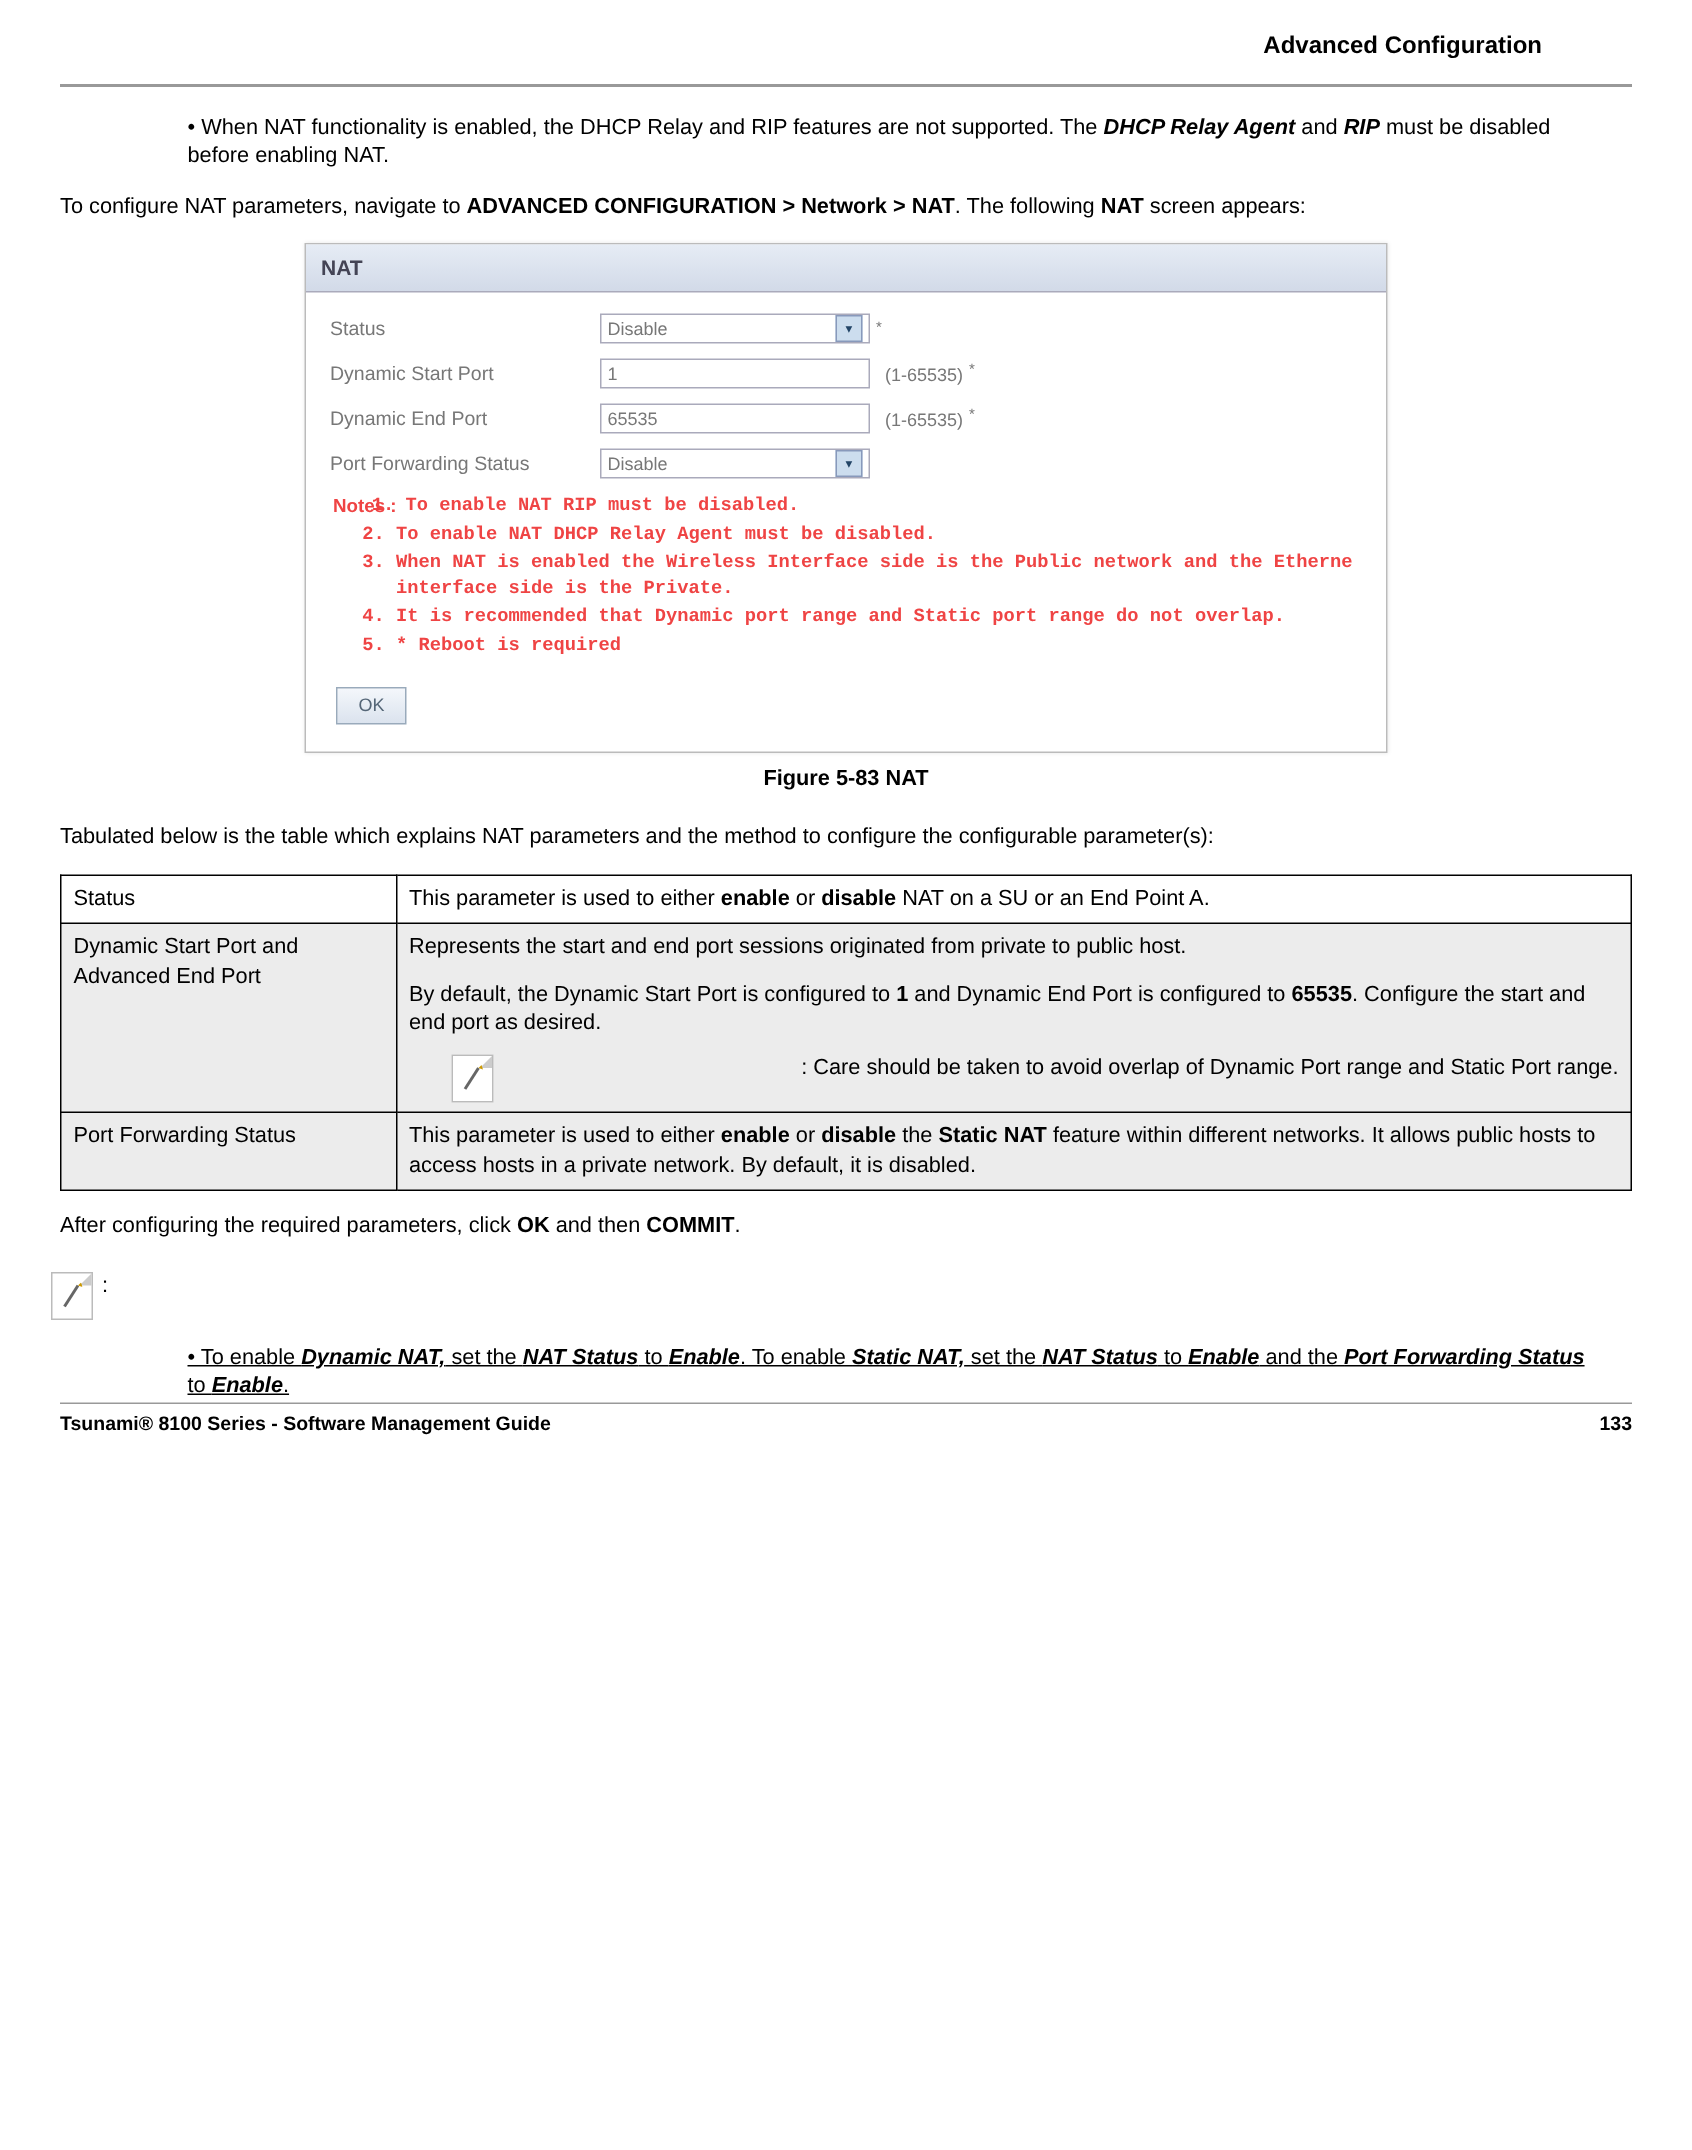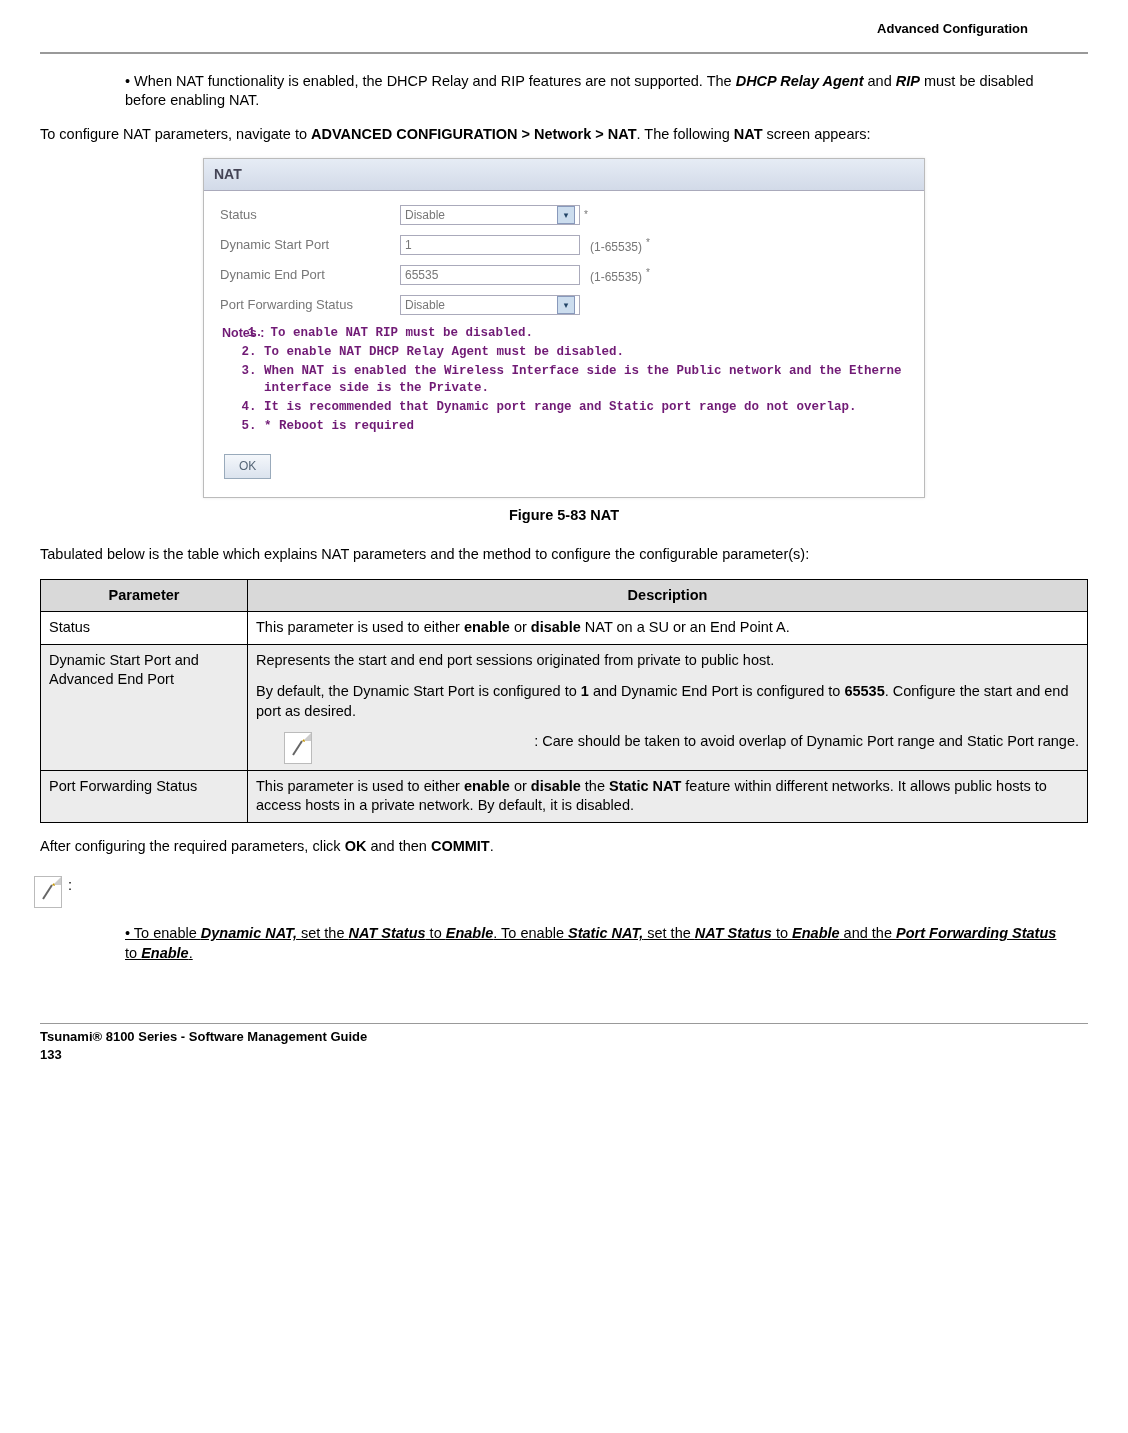--- a/index.html
+++ b/index.html
@@ -8,21 +8,21 @@
     color: #000;
     margin: 0;
     padding: 20px 40px 20px 40px;
     width: 1048px;
     line-height: 1.35;
     background: #fff;
   }
   .top-hdr {
     text-align: right;
     font-weight: bold;
-    font-size: 13px;
+    font-size: 16px;
     padding-right: 60px;
     padding-bottom: 8px;
   }
   hr.rule {
     border: none;
     border-top: 2px solid #999;
     margin: 6px 0 18px 0;
   }
   .indent-block {
     margin-left: 85px;
@@ -66,21 +66,21 @@
   }
   .fsel { display:flex; justify-content:space-between; align-items:center;}
   .fsel .drop {
     width:16px;height:16px;background:#cde;border:1px solid #89b;
     display:flex;align-items:center;justify-content:center;
     color:#246;font-size:9px;
   }
   .fsuffix { margin-left: 10px; color:#777; font-size:12px; }
   .asterisk { font-size:10px; vertical-align:super; margin-left:4px;}
   .notes {
-    color:#701a75;
+    color:#ef4444;
     font-weight:bold;
     font-size:12.5px;
     margin: 8px 0 8px 2px;
   }
   .notes ol { margin:0 0 0 42px; padding:0;font-family:Liberation Mono, monospace;}
   .notes li { margin-bottom:2px; }
   .notes-label { float:left; margin-right:6px;}
   .okbtn {
     display:inline-block;
     border:1px solid #9ab;
@@ -131,24 +131,22 @@
     border-style:solid;
     border-width:0 0 8px 8px;
     border-color:transparent transparent #ccc transparent;
   }
   .note-icon svg{position:absolute;left:6px;top:6px;}
   .footer {
     display:flex;
     justify-content:space-between;
     font-weight:bold;
     font-size:13px;
-    margin-top:60px;
     border-top:1px solid #999;
     padding-top:4px;
-    flex-direction:column;
   }
   .note-row{display:flex;align-items:flex-start;margin-top:20px;}
   .inner-note{display:flex;align-items:flex-start;margin:10px 0 0 28px;text-align:right;}
   .inner-note .txt{flex:1;}
 </style>
 </head>
 <body>
 
 <div class="top-hdr">Advanced Configuration</div>
 <hr class="rule">
@@ -209,24 +207,20 @@
     <div class="okbtn">OK</div>
   </div>
 </div>
 
 <div class="fig-caption">Figure 5-83 NAT</div>
 
 <p class="para">Tabulated below is the table which explains NAT parameters and the method to configure the configurable parameter(s):</p>
 
 <table class="params">
   <tbody>
-      <tr>
-    <th style="width:190px">Parameter</th>
-    <th>Description</th>
-  </tr>
   <tr>
     <td>Status</td>
     <td>
       <span>This parameter is used to either </span><span class="bold">enable</span><span> or </span><span class="bold">disable</span><span> NAT on a SU or an End Point A.</span>
     </td>
   </tr>
   <tr class="alt">
     <td>Dynamic Start Port and Advanced End Port</td>
     <td>
       <div>Represents the start and end port sessions originated from private to public host.</div>

